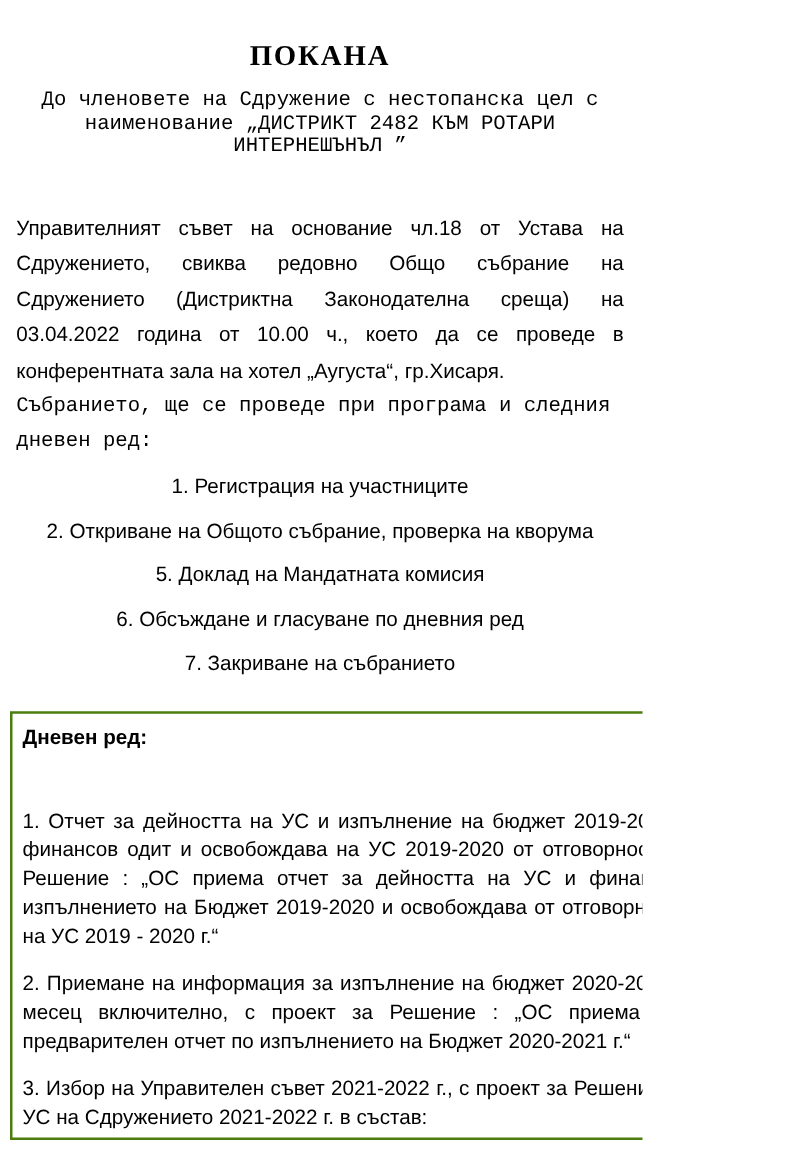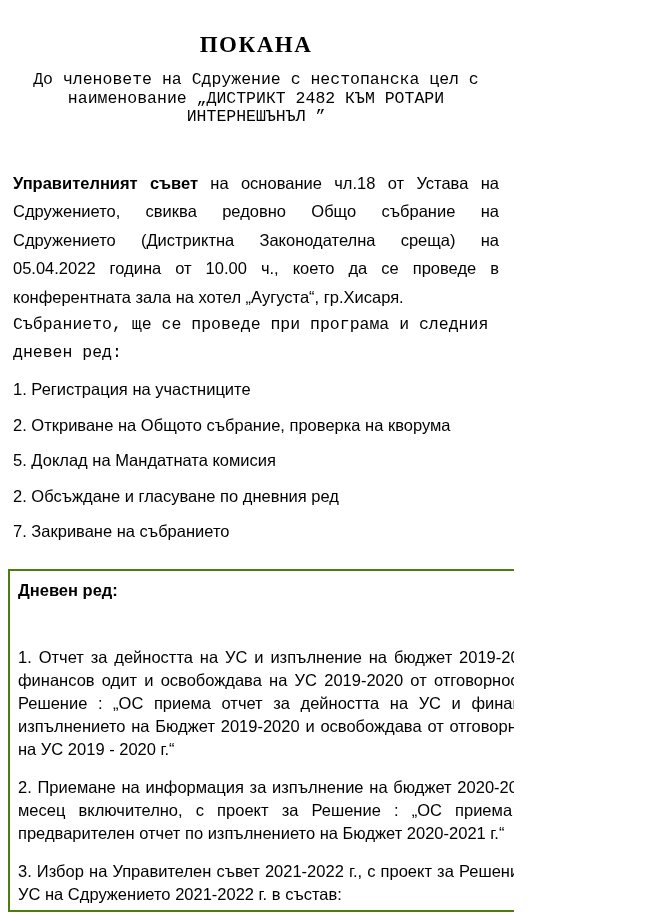--- a/index.html
+++ b/index.html
@@ -28,31 +28,32 @@
     line-height: 18.5px;
     text-align: center;
     margin: 0;
   }
   .intro {
     font-size: 16.5px;
     line-height: 28.5px;
     text-align: justify;
     margin: 42px 0 0 0;
   }
-  .intro .lead { font-weight: bold; }
+  .intro .lead { font-weight: normal; }
   .agenda-intro {
     font-size: 16.5px;
     line-height: 28px;
     margin: 0 0 8px 0;
     font-family: Liberation Mono, monospace;
   }
   .program-item {
     font-size: 16.5px;
     line-height: 28px;
     margin: 0 0 7.5px 0;
+    text-align: center;
   }
   .agenda-box {
     box-sizing: border-box;
     width: 629px;
     margin: 24px 0 0 -5px;
     border: 2px solid #4d7c0f;
     padding: 8px 8px 4px 8px;
   }
   .box-heading {
     font-size: 16.5px;
@@ -74,28 +75,28 @@
 
 <div class="page">
 
   <h1 class="doc-title">ПОКАНА</h1>
 
   <div class="subtitle">
     <div>До членовете на Сдружение с нестопанска цел с</div>
     <div>наименование „ДИСТРИКТ 2482 КЪМ РОТАРИ ИНТЕРНЕШЪНЪЛ ”</div>
   </div>
 
-  <p class="intro"><span class="lead">Управителният съвет</span><span> на основание чл.18 от Устава на Сдружението, свиква редовно Общо събрание на  Сдружението (Дистриктна Законодателна среща) на 05.04.2022 година от  10.00 ч., което да се проведе в конферентната зала на хотел „Аугуста“, гр.Хисаря.</span></p>
+  <p class="intro"><span class="lead">Управителният съвет</span><span> на основание чл.18 от Устава на Сдружението, свиква редовно Общо събрание на  Сдружението (Дистриктна Законодателна среща) на 03.04.2022 година от  10.00 ч., което да се проведе в конферентната зала на хотел „Аугуста“, гр.Хисаря.</span></p>
 
   <p class="agenda-intro">Събранието, ще се проведе при програма и следния дневен ред:</p>
 
   <p class="program-item">1. Регистрация на участниците</p>
   <p class="program-item">2. Откриване на Общото събрание, проверка на кворума</p>
   <p class="program-item">5. Доклад на Мандатната комисия</p>
-  <p class="program-item">2. Обсъждане и гласуване по дневния ред</p>
+  <p class="program-item">6. Обсъждане и гласуване по дневния ред</p>
   <p class="program-item">7. Закриване на събранието</p>
 
   <div class="agenda-box">
     <p class="box-heading">Дневен ред:</p>
     <p class="box-item">1.  Отчет за дейността на УС и изпълнение на бюджет 2019-2020 с Годишен финансов одит и освобождава на УС 2019-2020 от отговорност, с проект за Решение : „ОС приема отчет за дейността на УС и финансов отчет за изпълнението на Бюджет 2019-2020 и освобождава от отговорност членовете на УС 2019 - 2020 г.“</p>
     <p class="box-item">2. Приемане на информация за изпълнение на бюджет 2020-2021 г. до април месец включително, с проект за Решение : „ОС приема за сведение предварителен отчет по изпълнението на Бюджет 2020-2021 г.“</p>
     <p class="box-item">3.  Избор на Управителен съвет 2021-2022 г., с проект за Решение: „ОС избира УС на Сдружението 2021-2022 г. в състав:</p>
   </div>
 
 </div>

